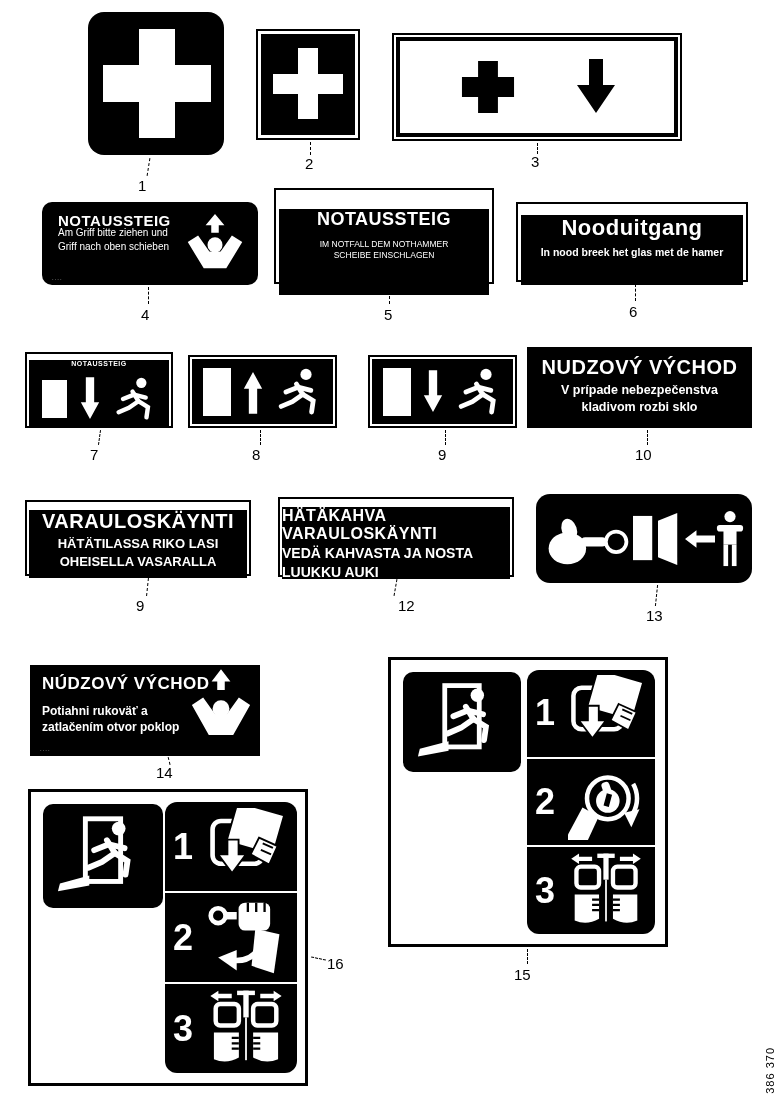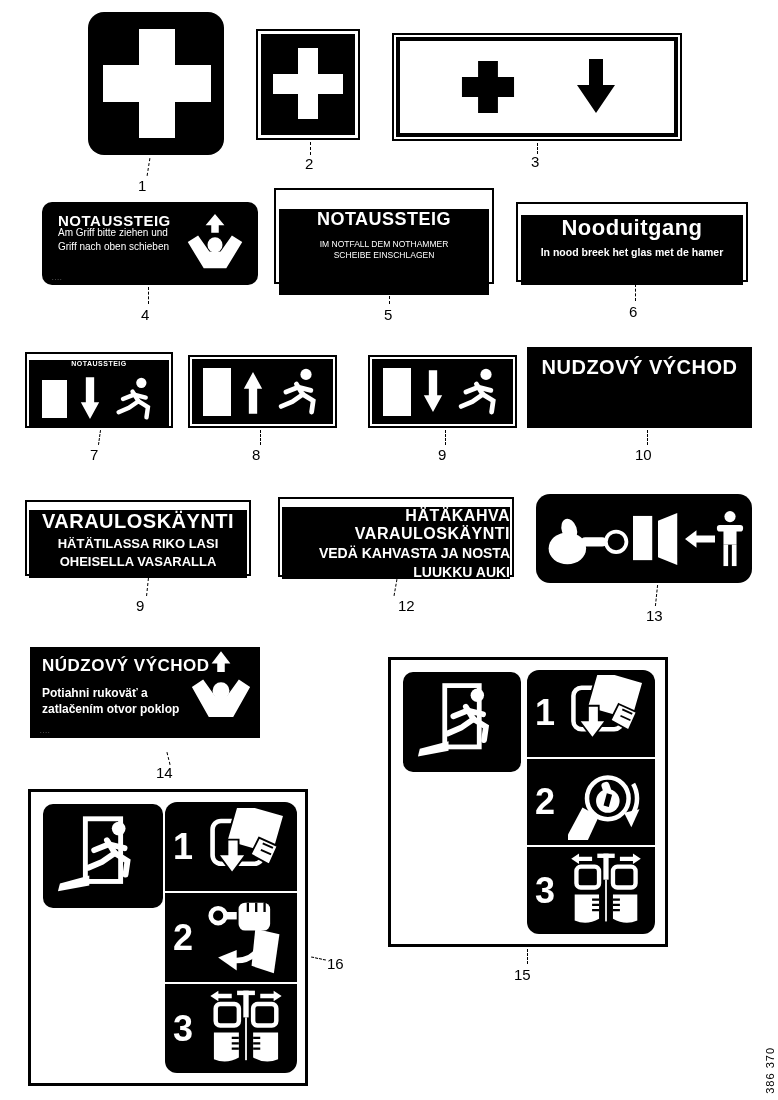--- a/index.html
+++ b/index.html
@@ -176,38 +176,42 @@
           </g>
         </svg>
       </div>
     </div>
   </div>
   <div class="leader" style="left:445px;top:430px;height:15px;"></div>
   <div class="num" style="left:438px;top:446px;">9</div>
 
   <div class="s blk" style="left:527px;top:347px;width:225px;height:81px;text-align:center;">
     <div class="t-big" style="margin-top:9px;font-size:20px;">NUDZOVÝ VÝCHOD</div>
+    <div class="t-small" style="margin-top:3px;font-size:12.5px;font-weight:bold;">
+      <div>V prípade nebezpečenstva</div>
+      <div>kladivom rozbi sklo</div>
+    </div>
   </div>
   <div class="leader" style="left:647px;top:430px;height:15px;"></div>
   <div class="num" style="left:635px;top:446px;">10</div>
 
   <div class="s frame" style="left:25px;top:500px;width:226px;height:76px;padding:2px;">
     <div class="inner" style="text-align:center;">
       <div class="t-big" style="margin-top:6px;font-size:20px;">VARAULOSKÄYNTI</div>
       <div class="t-small" style="margin-top:2px;font-size:13px;font-weight:bold;">
         <div>HÄTÄTILASSA RIKO LASI</div>
         <div>OHEISELLA VASARALLA</div>
       </div>
     </div>
   </div>
   <div class="leader" style="left:147px;top:578px;height:18px;transform:rotate(6deg);"></div>
   <div class="num" style="left:136px;top:597px;">9</div>
 
   <div class="s frame" style="left:278px;top:497px;width:236px;height:80px;padding:2px;">
-    <div class="inner" style="text-align:right;">
+    <div class="inner" style="text-align:left;">
       <div class="t-big" style="margin-top:6px;font-size:16px;">HÄTÄKAHVA</div>
       <div class="t-big" style="font-size:16px;">VARAULOSKÄYNTI</div>
       <div class="t-small" style="margin-top:1px;font-size:14px;font-weight:bold;">
         <div>VEDÄ KAHVASTA JA NOSTA</div>
         <div>LUUKKU AUKI</div>
       </div>
     </div>
   </div>
   <div class="leader" style="left:395px;top:579px;height:17px;transform:rotate(10deg);"></div>
   <div class="num" style="left:398px;top:597px;">12</div>
@@ -236,21 +240,21 @@
         <rect x="1" y="16" width="28" height="7" rx="3"></rect>
         <rect x="8" y="16" width="14" height="21"></rect>
         <rect x="8" y="37" width="5" height="23"></rect>
         <rect x="17" y="37" width="5" height="23"></rect>
       </g>
     </svg>
   </div>
   <div class="leader" style="left:656px;top:585px;height:21px;transform:rotate(6deg);"></div>
   <div class="num" style="left:646px;top:607px;">13</div>
 
-  <div class="s blk" style="left:30px;top:647px;width:230px;height:91px;">
+  <div class="s blk" style="left:30px;top:665px;width:230px;height:91px;">
     <div class="t-big" style="position:absolute;left:12px;top:9px;font-size:17px;">NÚDZOVÝ VÝCHOD</div>
     <div class="t-small" style="position:absolute;left:12px;top:38px;font-size:12px;font-weight:bold;">
       <div>Potiahni rukoväť a</div>
       <div>zatlačením otvor poklop</div>
     </div>
     <div class="fine">····</div>
     <svg width="62" height="74" viewBox="0 0 66 78" style="position:absolute;right:8px;top:4px;">
       <g fill="#fff">
         <polygon points="33,0 43,13 37,13 37,22 29,22 29,13 23,13"></polygon>
         <circle cx="33" cy="42" r="9"></circle>

